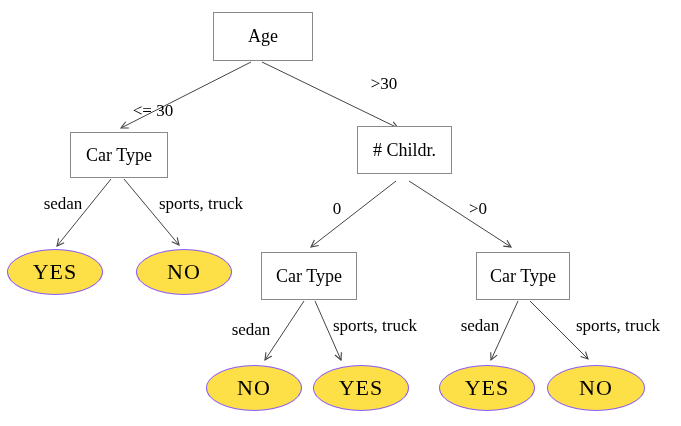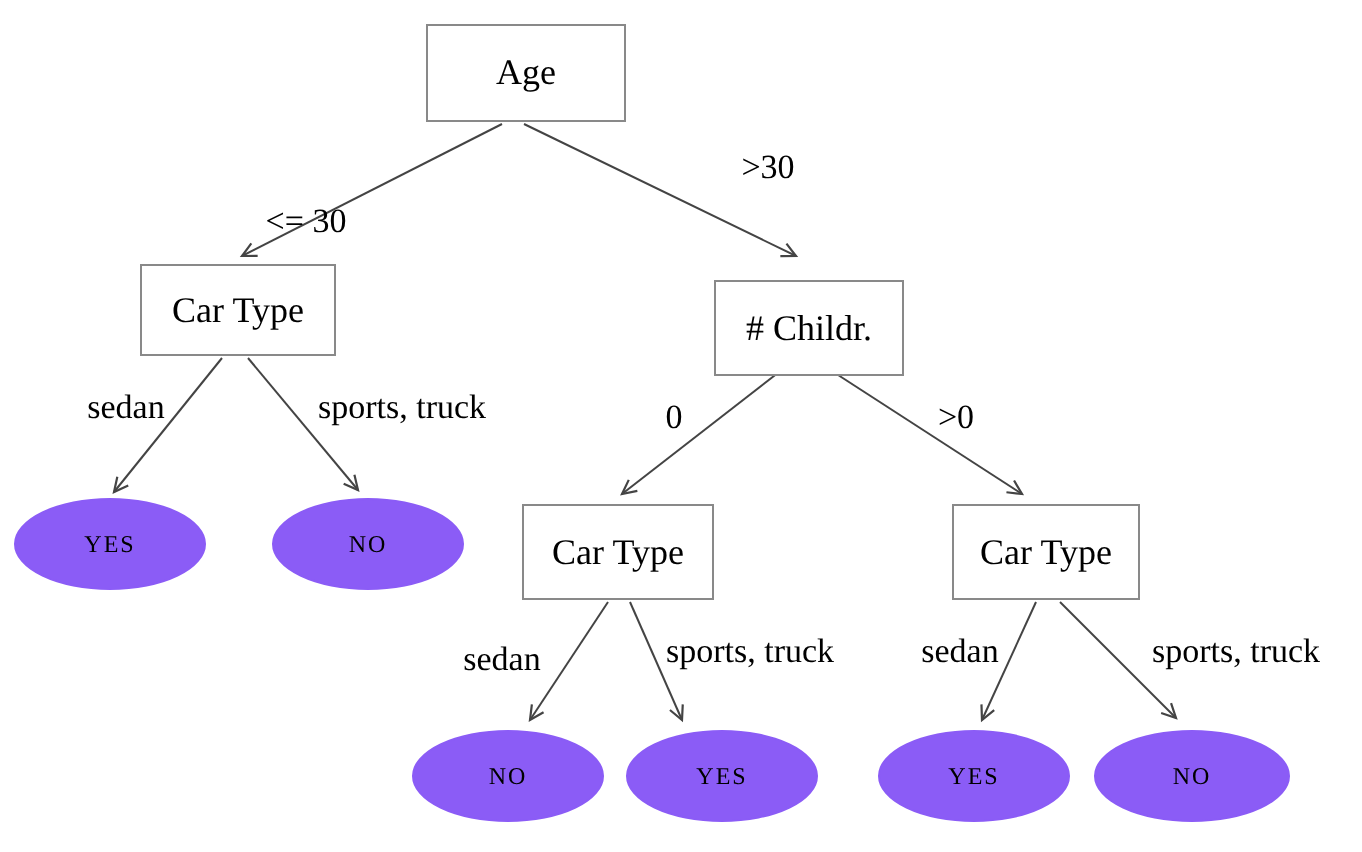--- a/index.html
+++ b/index.html
@@ -32,25 +32,25 @@
     align-items: center;
     justify-content: center;
     font-size: 18px;
     white-space: nowrap;
   }
   .lnode {
     position: absolute;
     box-sizing: border-box;
     border: 1px solid #8b5cf6;
     border-radius: 50%;
-    background: #8b5cf6;
+    background: #fde047;
     display: flex;
     align-items: center;
     justify-content: center;
-    font-size: 12px;
+    font-size: 22px;
     letter-spacing: 1px;
     white-space: nowrap;
   }
   .elabel {
     position: absolute;
     transform: translate(-50%, -50%);
     font-size: 17px;
     white-space: nowrap;
   }
 </style>
@@ -74,21 +74,21 @@
     <line x1="304" y1="301" x2="265" y2="360" stroke="#444444" stroke-width="1" marker-end="url(#arrow)"></line>
     <line x1="315" y1="301" x2="341" y2="360" stroke="#444444" stroke-width="1" marker-end="url(#arrow)"></line>
     <line x1="518" y1="301" x2="491" y2="360" stroke="#444444" stroke-width="1" marker-end="url(#arrow)"></line>
     <line x1="530" y1="301" x2="588" y2="359" stroke="#444444" stroke-width="1" marker-end="url(#arrow)"></line>
   </svg>
 
   <div class="dnode" style="left:213px; top:12px;  width:100px; height:49px;">Age</div>
 
   <div class="dnode" style="left:70px;  top:132px; width:98px;  height:46px;">Car Type</div>
 
-  <div class="dnode" style="left:357px; top:140px; width:95px;  height:48px;"># Childr.</div>
+  <div class="dnode" style="left:357px; top:126px; width:95px;  height:48px;"># Childr.</div>
 
   <div class="dnode" style="left:261px; top:252px; width:96px;  height:48px;">Car Type</div>
 
   <div class="dnode" style="left:476px; top:252px; width:94px;  height:48px;">Car Type</div>
 
   <div class="lnode" style="left:7px;   top:249px; width:96px; height:46px;">YES</div>
 
   <div class="lnode" style="left:136px; top:249px; width:96px; height:46px;">NO</div>
 
   <div class="lnode" style="left:206px; top:365px; width:96px; height:46px;">NO</div>

